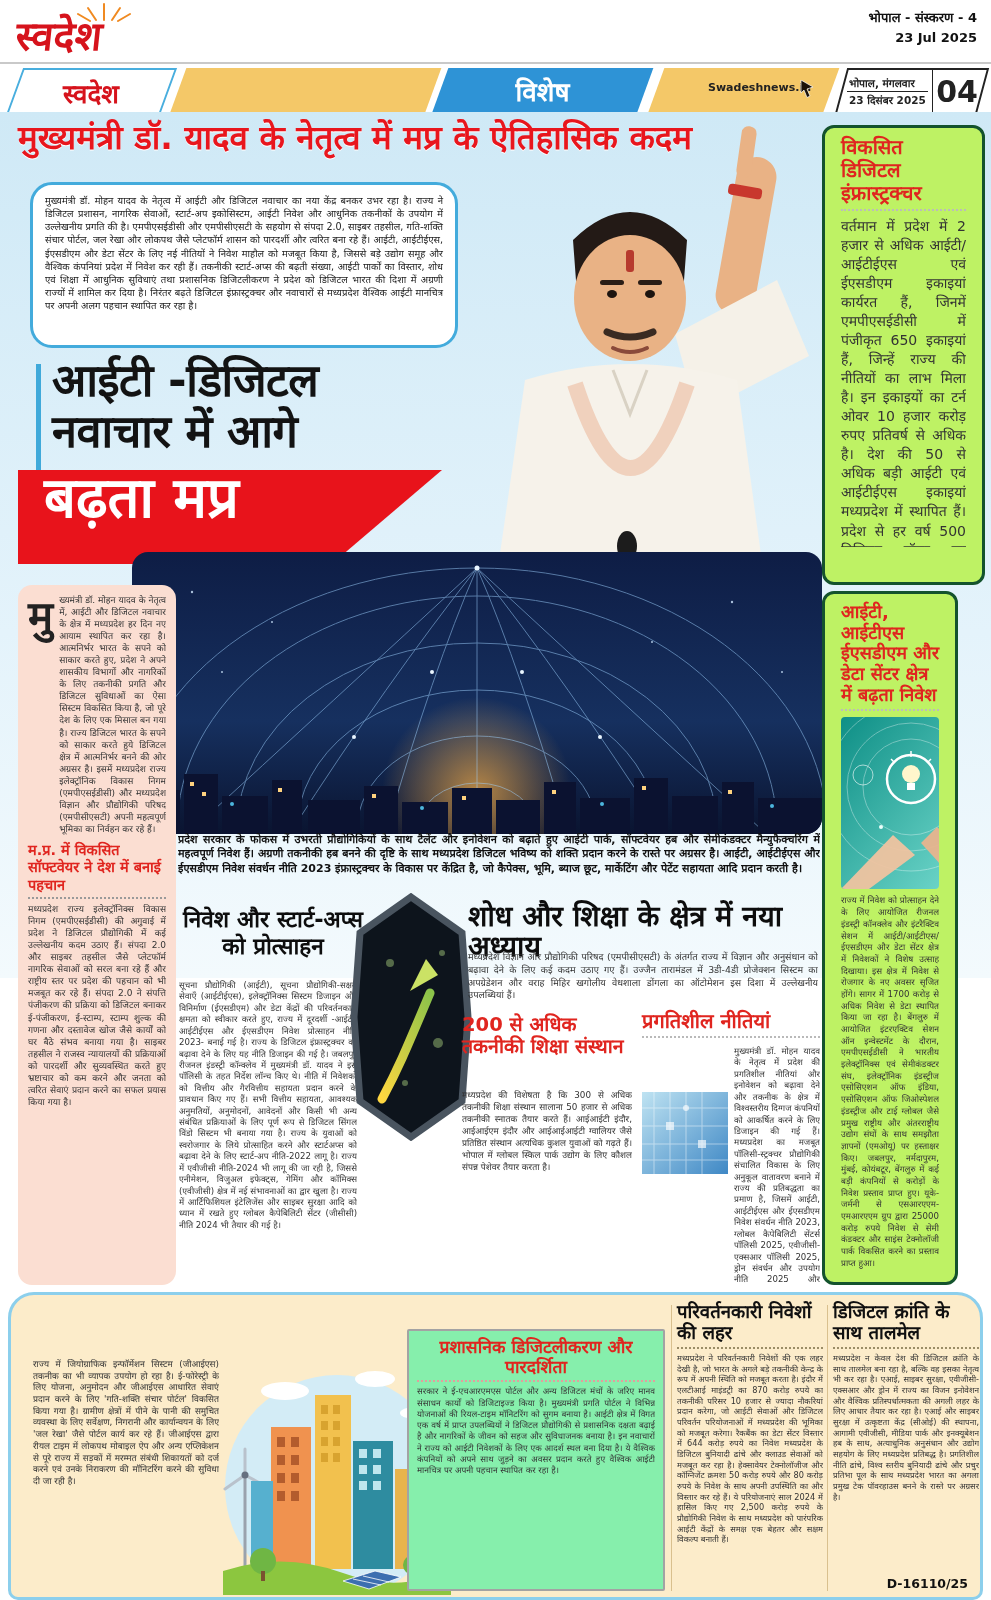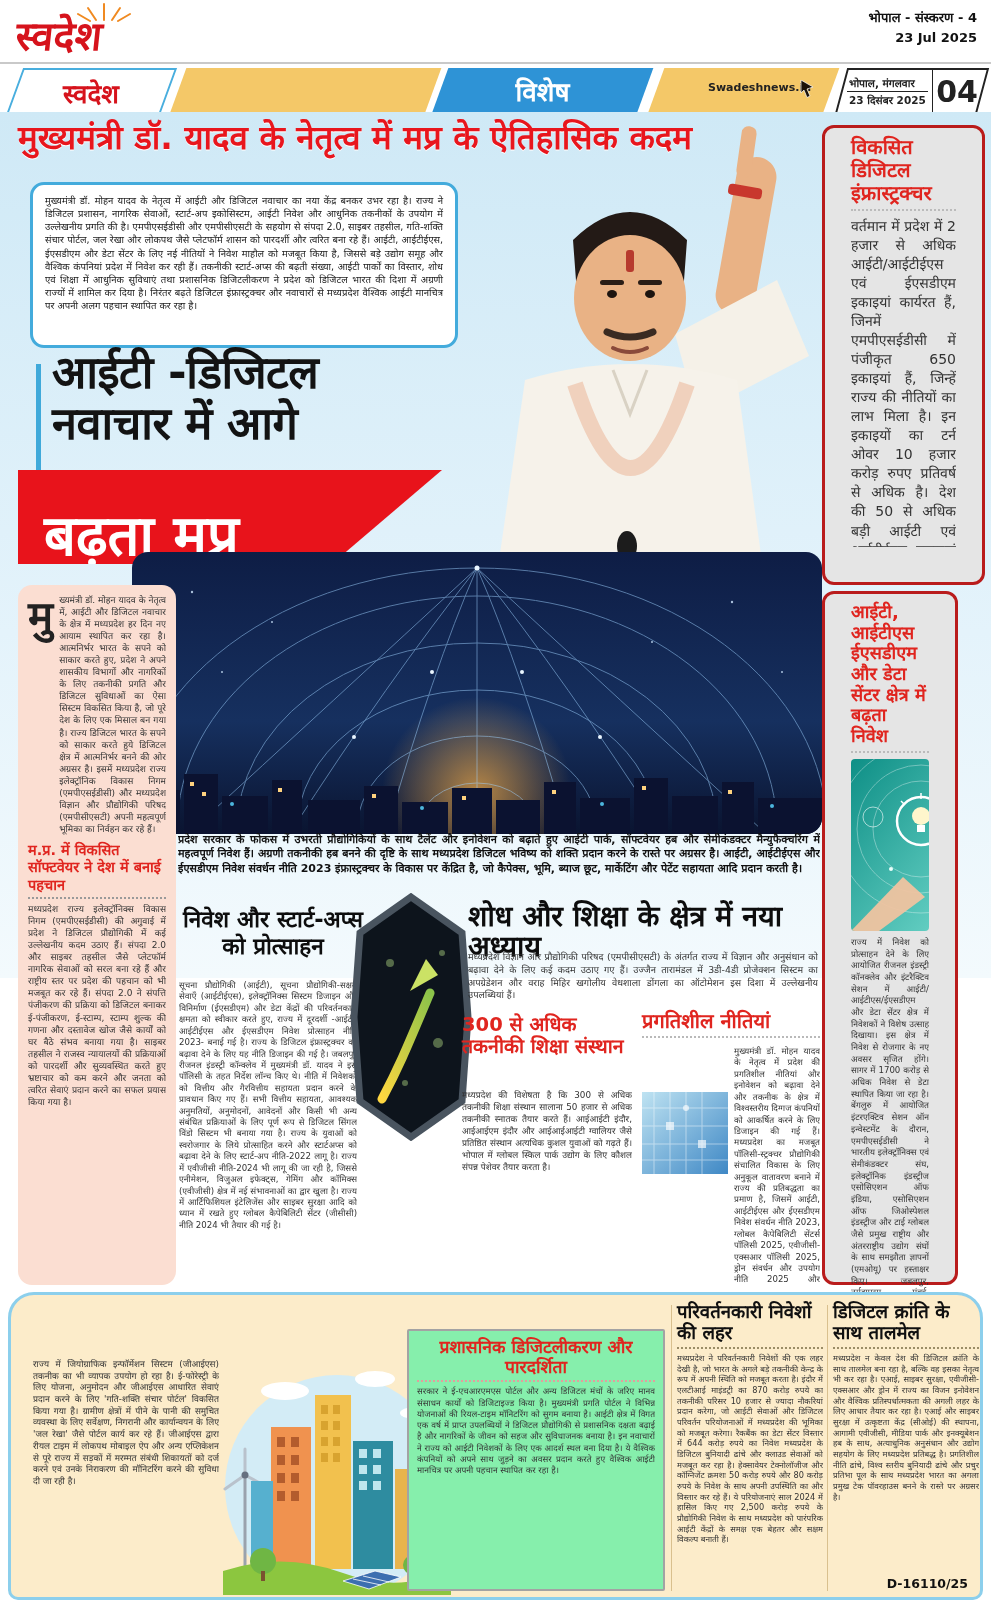--- a/index.html
+++ b/index.html
@@ -8,36 +8,36 @@
   .abs{position:absolute;}
   .jtxt{text-align:justify;overflow:hidden;}
   .dotline{border-bottom:2px dotted #b9b9b9;}
   
   .masthead-logo{font-size:40px;font-weight:800;color:#d6131c;transform:skewX(-6deg);line-height:1;}
   .edition{font-size:13px;font-weight:700;text-align:right;line-height:1.55;color:#111;}
   .hb{position:absolute;top:0;height:46px;transform:skewX(-20deg);}
   .hb-inner{transform:skewX(20deg);height:100%;display:flex;align-items:center;justify-content:center;}
   
   .kicker{font-size:33px;font-weight:800;color:#e8161d;line-height:1.1;text-shadow:0 1px 0 #fff;}
-  .intro-card{background:#fff;border:3px solid #43abdc;border-radius:14px;padding:9px 12px;
+  .intro-card{background:#fff;border:3px solid #43abdc;border-radius:22px;padding:9px 12px;
               font-size:9.6px;line-height:1.37;box-sizing:border-box;}
   .bighead{font-size:45px;font-weight:800;color:#131313;line-height:1.13;letter-spacing:-0.5px;}
   .redband{background:#e8131b;clip-path:polygon(0 0,100% 0,74% 100%,0 100%);
-           display:flex;align-items:flex-end;}
+           display:flex;align-items:flex-start;}
   .redband span{color:#fff;font-weight:800;font-size:56px;padding-left:26px;line-height:1;}
   
   .pinkbox{background:#fbded2;border-radius:14px;padding:9px 10px;box-sizing:border-box;}
   .dropcap{float:left;font-size:42px;font-weight:800;line-height:0.9;margin:4px 6px 0 0;color:#222;}
   .small-body{font-size:9px;line-height:1.34;color:#333;}
   .subhead-red{font-size:14.5px;font-weight:800;color:#e0251f;line-height:1.2;margin:7px 0 4px;
                padding-bottom:3px;border-bottom:2px dotted #999;}
   .focus{font-size:11px;font-weight:700;color:#111;line-height:1.3;}
   .sec-title{font-weight:800;color:#0d0d0d;}
   .red-title{font-weight:800;color:#e0251f;line-height:1.15;}
-  .sbox{border:3px solid #b91c1c;border-radius:12px;background:#e5e5e5;padding:8px 26px;box-sizing:border-box;}
+  .sbox{border:3px solid #14532d;border-radius:12px;background:#bef264;padding:8px 16px;box-sizing:border-box;}
   .sbox .red-title{font-size:19px;padding-bottom:4px;border-bottom:2px dotted #bbb;margin-bottom:6px;}
   .sbody{font-size:14px;line-height:1.36;color:#333;}
   
   .bpanel{background:#fcecca;border:3px solid #8ccfec;border-radius:26px 26px 10px 10px;box-sizing:border-box;}
   .bhead{font-size:35px;font-weight:800;color:#101010;line-height:1.05;}
   .bcol-title{font-size:18.5px;font-weight:800;text-align:left;color:#101010;line-height:1.15;
               padding-bottom:3px;border-bottom:2px dotted #9a8c66;}
   .admin-card{background:#86efac;border:2px solid #a3a3a3;border-radius:2px;padding:6px 8px;box-sizing:border-box;}
   .admin-card .red-title{font-size:17.5px;text-align:center;border-bottom:2px dotted #e0a09d;padding-bottom:3px;margin-bottom:4px;}
   .tiny{font-size:8.5px;line-height:1.33;color:#333;}
@@ -115,21 +115,21 @@
       <path d="M100,258 Q205,226 312,258 L352,550 L58,550 Z" fill="#f6f2ea"></path>
       <path d="M150,262 Q205,430 262,262" stroke="#f0cdb8" stroke-width="16" fill="none" opacity="0.9"></path>
       <path d="M188,248 L205,292 L222,248" fill="none" stroke="#d9d2c4" stroke-width="3"></path>
       <rect x="200" y="432" width="5" height="118" fill="#2a2a2a"></rect>
       <ellipse cx="202" cy="424" rx="10" ry="15" fill="#1c1c1c"></ellipse>
     </svg>
 
     <div class="abs intro-card jtxt" style="left:30px;top:70px;width:428px;height:166px;">मुख्यमंत्री डॉ. मोहन यादव के नेतृत्व में आईटी और डिजिटल नवाचार का नया केंद्र बनकर उभर रहा है। राज्य ने डिजिटल प्रशासन, नागरिक सेवाओं, स्टार्ट-अप इकोसिस्टम, आईटी निवेश और आधुनिक तकनीकों के उपयोग में उल्लेखनीय प्रगति की है। एमपीएसईडीसी और एमपीसीएसटी के सहयोग से संपदा 2.0, साइबर तहसील, गति-शक्ति संचार पोर्टल, जल रेखा और लोकपथ जैसे प्लेटफॉर्म शासन को पारदर्शी और त्वरित बना रहे हैं। आईटी, आईटीईएस, ईएसडीएम और डेटा सेंटर के लिए नई नीतियों ने निवेश माहौल को मजबूत किया है, जिससे बड़े उद्योग समूह और वैश्विक कंपनियां प्रदेश में निवेश कर रही हैं। तकनीकी स्टार्ट-अप्स की बढ़ती संख्या, आईटी पार्कों का विस्तार, शोध एवं शिक्षा में आधुनिक सुविधाएं तथा प्रशासनिक डिजिटलीकरण ने प्रदेश को डिजिटल भारत की दिशा में अग्रणी राज्यों में शामिल कर दिया है। निरंतर बढ़ते डिजिटल इंफ्रास्ट्रक्चर और नवाचारों से मध्यप्रदेश वैश्विक आईटी मानचित्र पर अपनी अलग पहचान स्थापित कर रहा है।</div>
 
     <div class="abs" style="left:36px;top:252px;width:5px;height:200px;background:#3fa9da;"></div>
-    <div class="abs bighead" style="left:52px;top:236px;width:395px;">आईटी -डिजिटल नवाचार में आगे</div>
+    <div class="abs bighead" style="left:52px;top:244px;width:395px;">आईटी -डिजिटल नवाचार में आगे</div>
     <div class="abs redband" style="left:18px;top:358px;width:424px;height:94px;">
       <span>बढ़ता मप्र</span>
     </div>
 
     <div class="abs" style="left:132px;top:440px;width:690px;height:282px;border-radius:16px;overflow:hidden;">
       <svg width="690" height="282" viewBox="0 0 690 282">
         <defs>
           <linearGradient id="sky" x1="0" y1="0" x2="0" y2="1">
             <stop offset="0" stop-color="#0e1d45"></stop>
               <stop offset="0.6" stop-color="#16305f"></stop>
@@ -239,21 +239,21 @@
         <circle cx="55" cy="190" r="3"></circle>
         <circle cx="92" cy="60" r="3"></circle>
     </g>
     <path d="M32,206 C50,172 58,152 80,100" stroke="url(#ga)" stroke-width="9" fill="none" stroke-linecap="round"></path>
     <polygon points="88,82 60,98 76,66" fill="#cbe265"></polygon>
   </svg>
 
   <div class="abs sec-title" style="left:468px;top:902px;width:352px;font-size:28.5px;line-height:1.05;">शोध और शिक्षा के क्षेत्र में नया अध्याय</div>
   <div class="abs jtxt" style="left:468px;top:951px;width:350px;height:60px;font-size:9.4px;line-height:1.36;color:#333;">मध्यप्रदेश विज्ञान और प्रौद्योगिकी परिषद (एमपीसीएसटी) के अंतर्गत राज्य में विज्ञान और अनुसंधान को बढ़ावा देने के लिए कई कदम उठाए गए हैं। उज्जैन तारामंडल में 3डी-4डी प्रोजेक्शन सिस्टम का अपग्रेडेशन और वराह मिहिर खगोलीय वेधशाला डोंगला का ऑटोमेशन इस दिशा में उल्लेखनीय उपलब्धियां हैं।</div>
 
-  <div class="abs red-title" style="left:462px;top:1014px;width:170px;font-size:19.5px;">300 से अधिक तकनीकी शिक्षा संस्थान</div>
+  <div class="abs red-title" style="left:462px;top:1014px;width:170px;font-size:19.5px;">200 से अधिक तकनीकी शिक्षा संस्थान</div>
   <div class="abs jtxt" style="left:462px;top:1090px;width:170px;height:190px;font-size:8.8px;line-height:1.36;color:#333;">मध्यप्रदेश की विशेषता है कि 300 से अधिक तकनीकी शिक्षा संस्थान सालाना 50 हजार से अधिक तकनीकी स्नातक तैयार करते हैं। आईआईटी इंदौर, आईआईएम इंदौर और आईआईआईटी ग्वालियर जैसे प्रतिष्ठित संस्थान अत्यधिक कुशल युवाओं को गढ़ते हैं। भोपाल में ग्लोबल स्किल पार्क उद्योग के लिए कौशल संपन्न पेशेवर तैयार करता है।</div>
 
   <div class="abs red-title dotline" style="left:642px;top:1010px;width:178px;font-size:20px;padding-bottom:3px;">प्रगतिशील नीतियां</div>
   <div class="abs" style="left:642px;top:1046px;width:178px;height:238px;overflow:hidden;">
     <svg style="float:left;margin:46px 6px 2px 0;" width="86" height="82" viewBox="0 0 86 82">
       <defs>
           <linearGradient id="cb" x1="0" y1="0" x2="1" y2="1">
         <stop offset="0" stop-color="#bfe3f2"></stop>
             <stop offset="1" stop-color="#3f88c5"></stop>
           </linearGradient>

